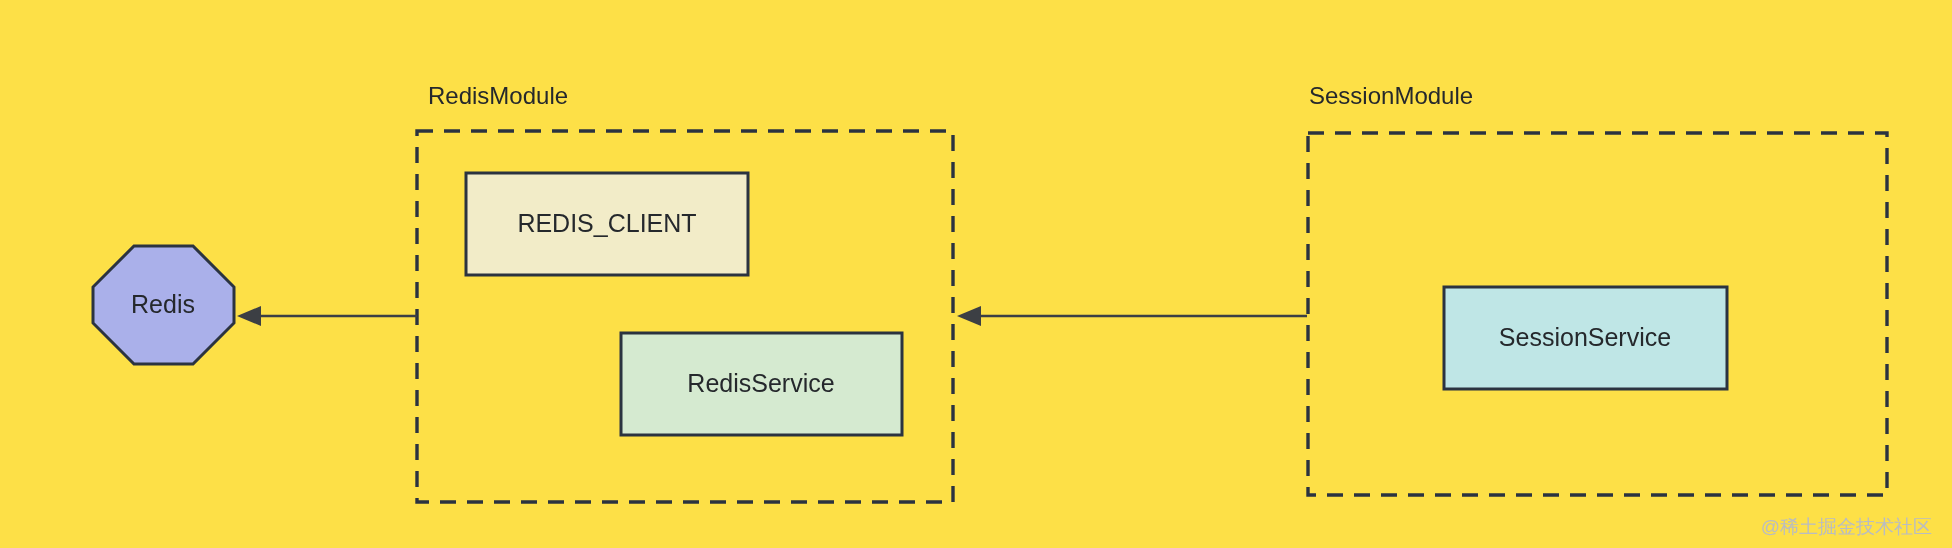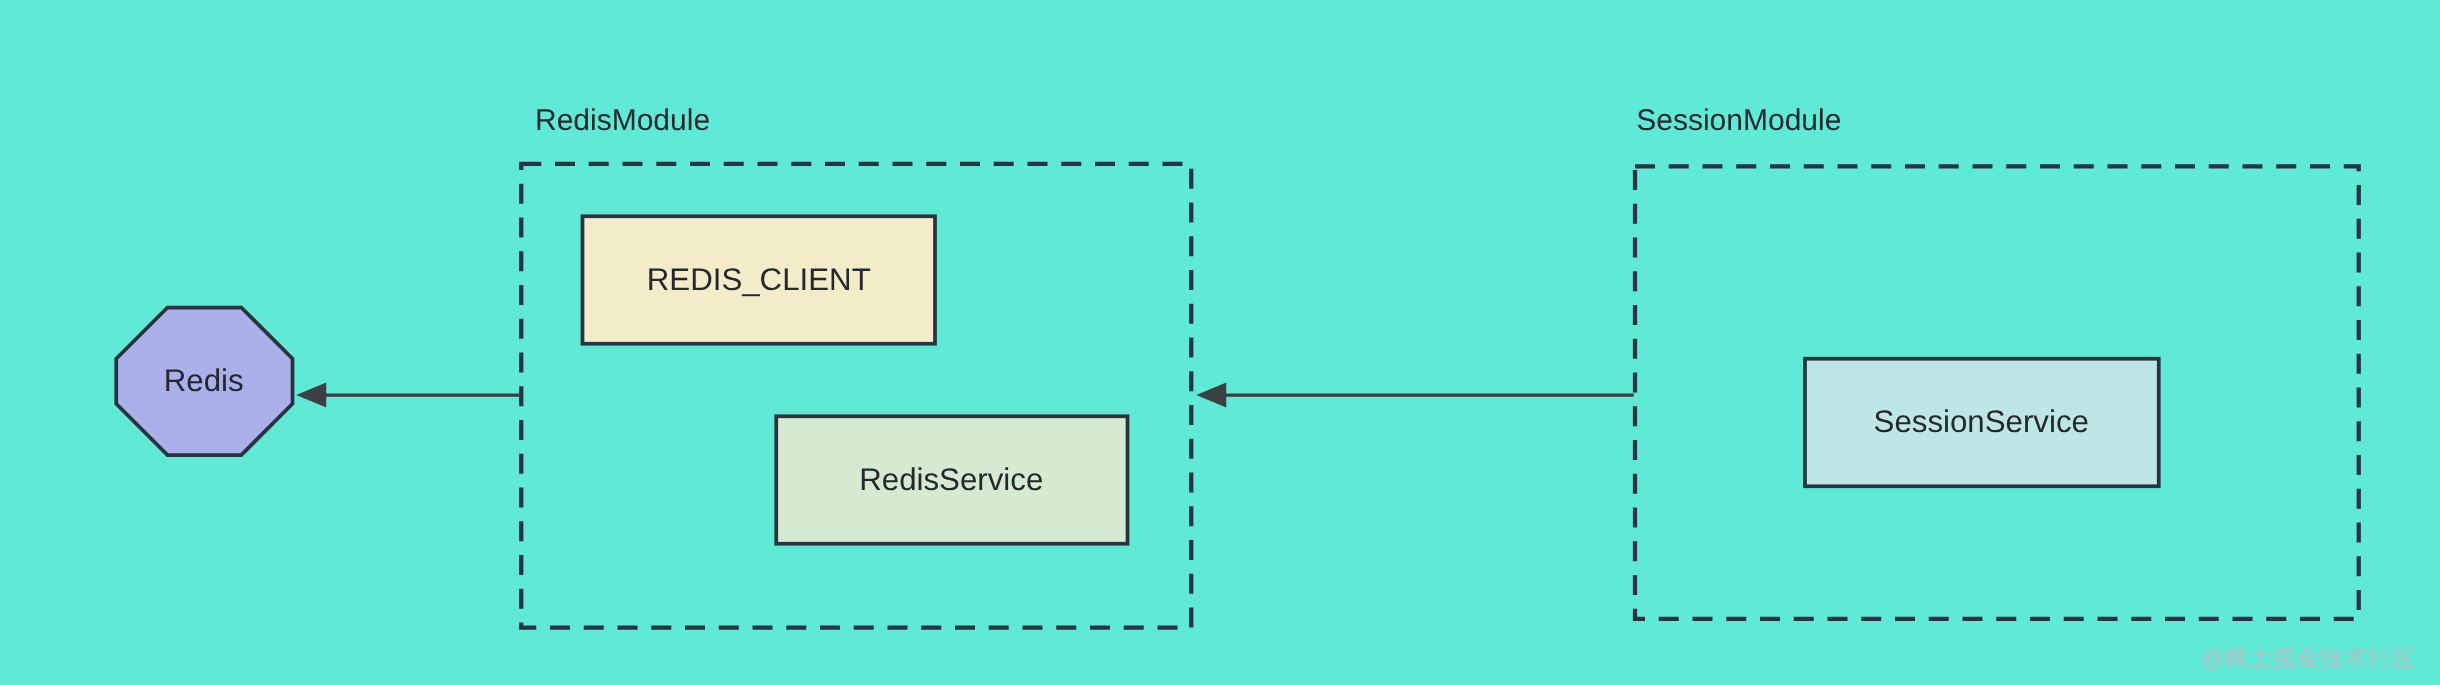--- a/index.html
+++ b/index.html
@@ -7,21 +7,21 @@
     padding: 0;
     background: #ffffff;
   }
   body {
     font-family: "Liberation Sans", sans-serif;
   }
   #canvas {
     position: relative;
     width: 1952px;
     height: 548px;
-    background: #5eead4;
+    background: #fde047;
     overflow: hidden;
   }
   .diagram-svg {
     position: absolute;
     left: 0;
     top: 0;
     width: 1952px;
     height: 548px;
   }
   .node-label {

